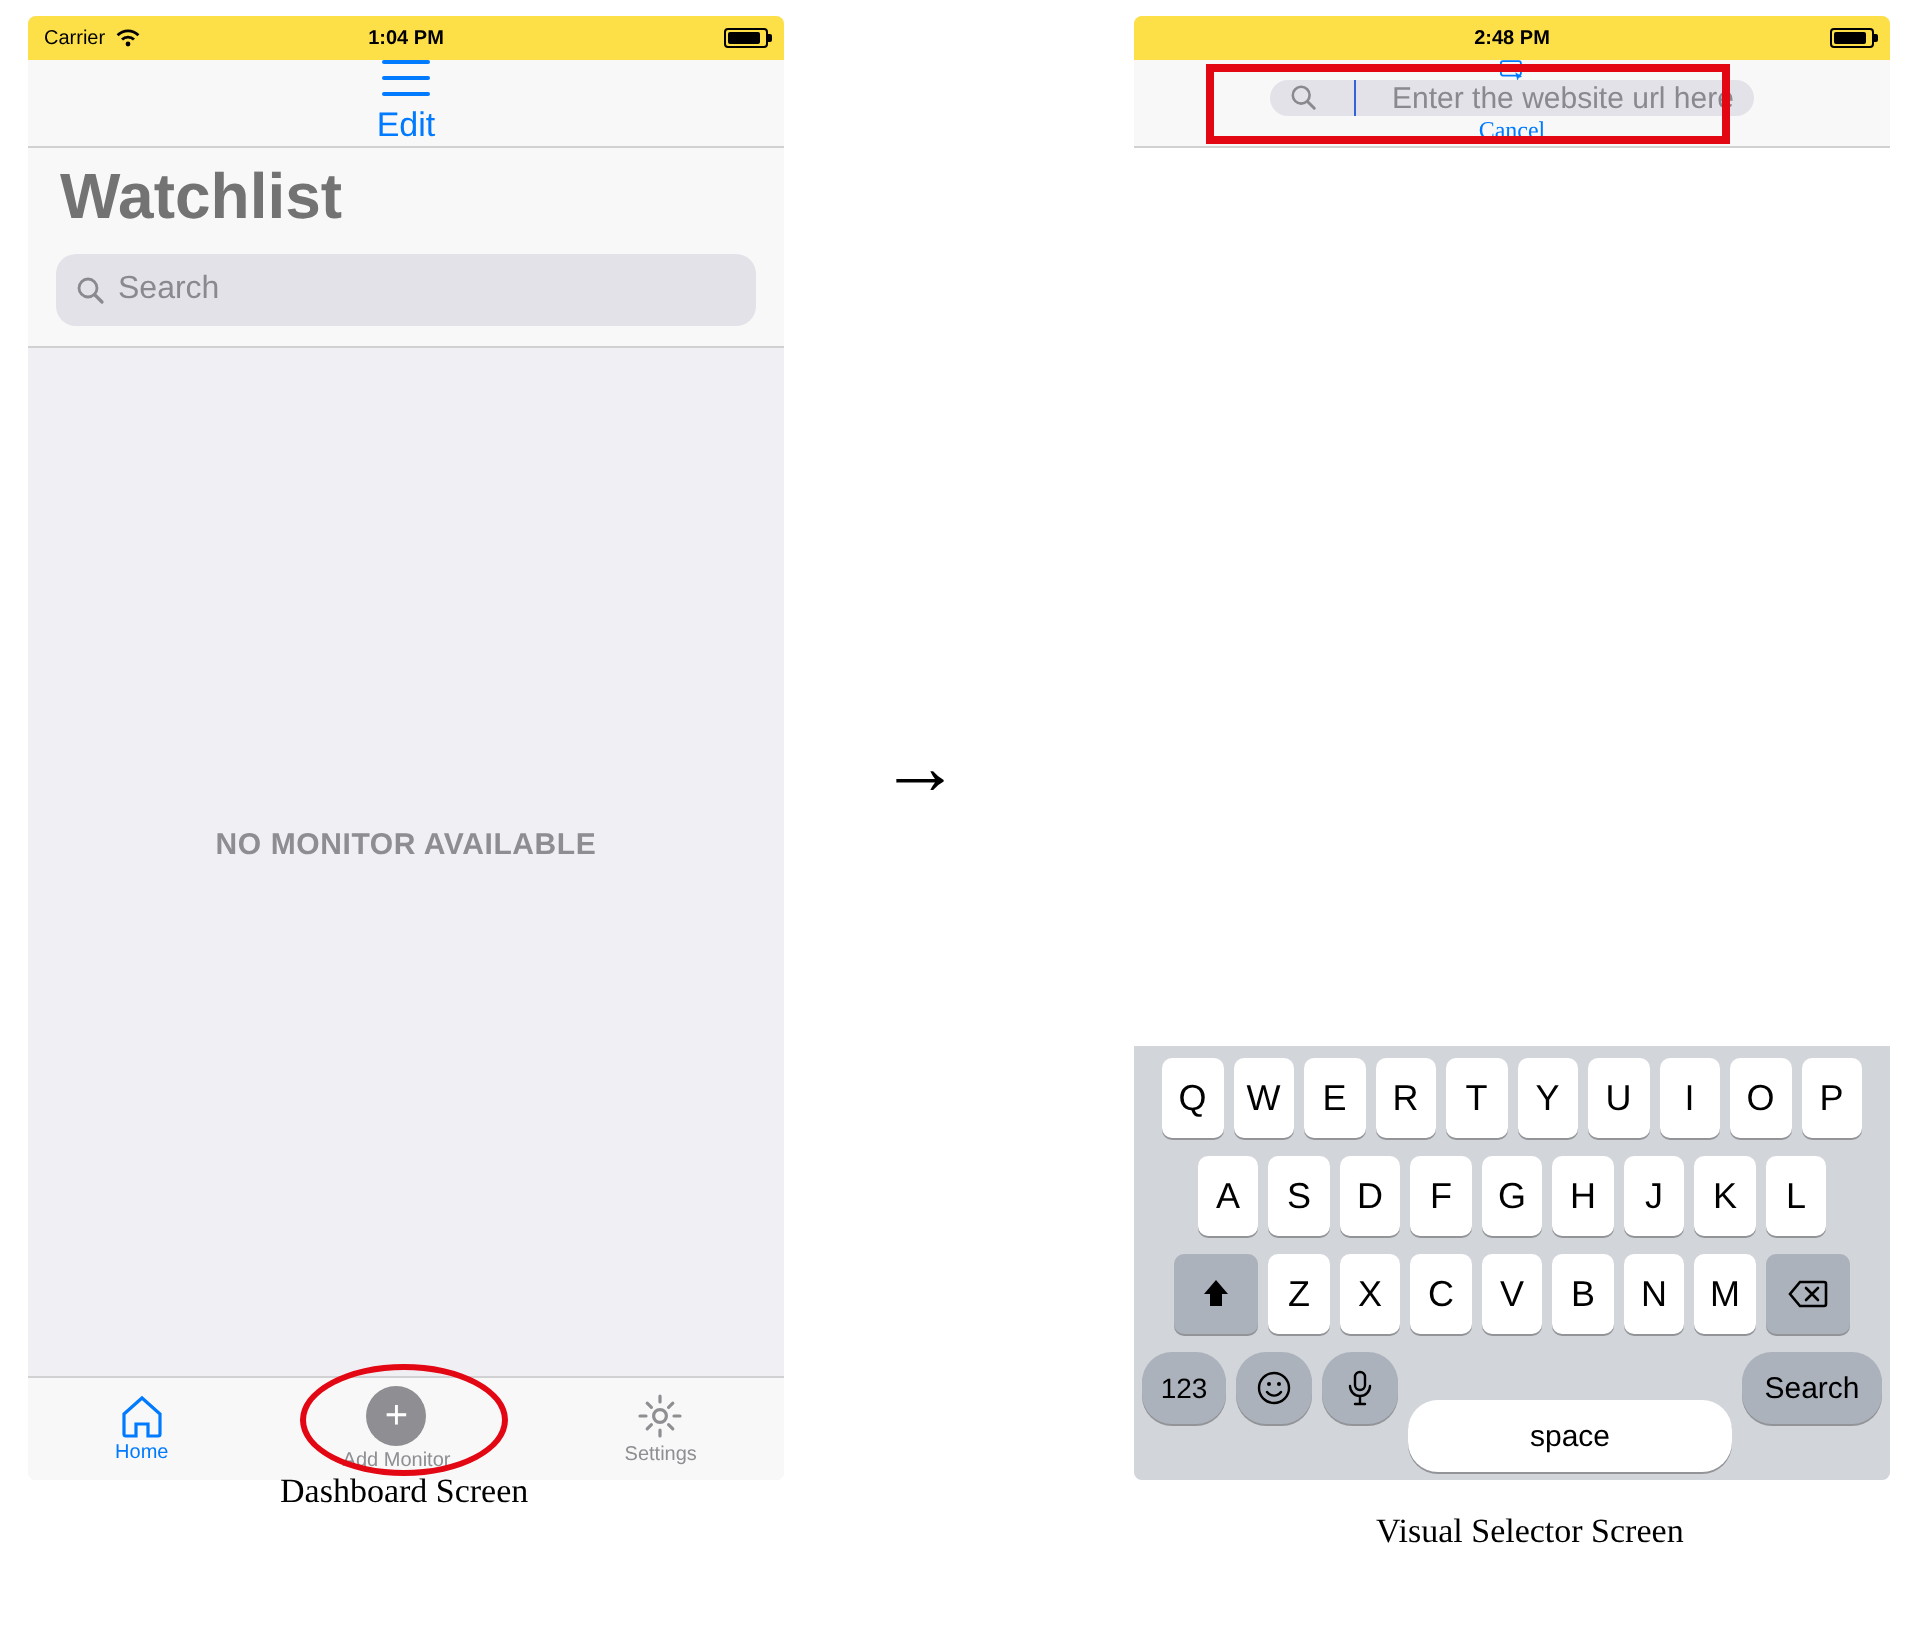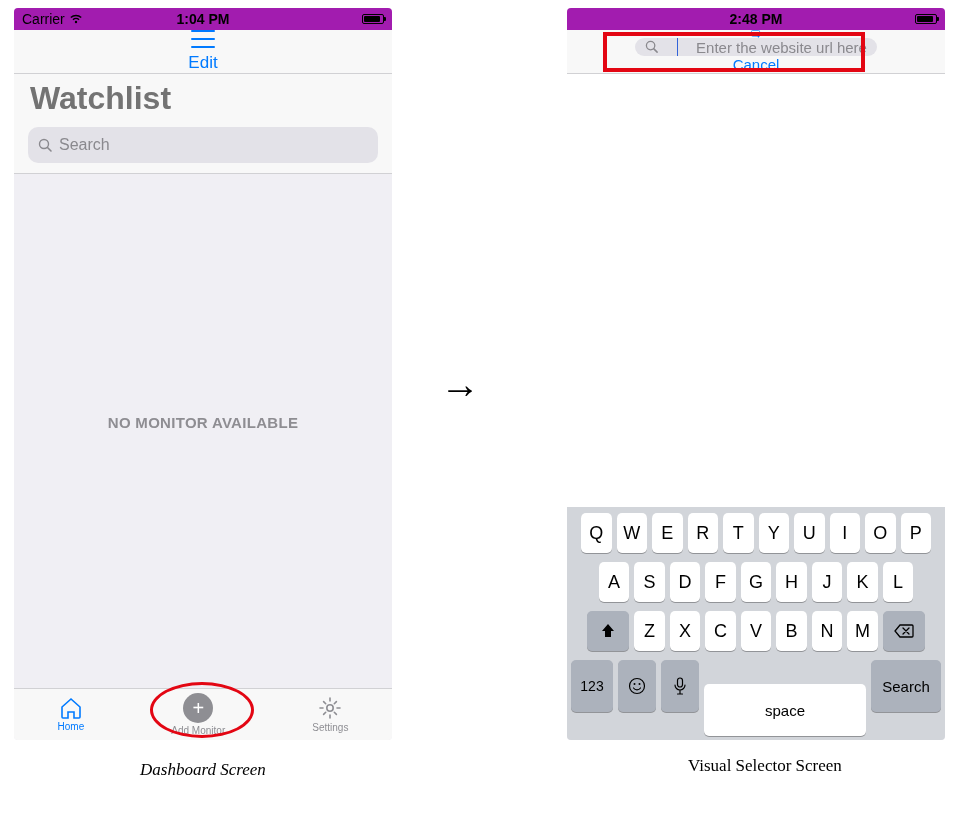--- a/index.html
+++ b/index.html
@@ -13,25 +13,25 @@
     border-radius: 4px;
     overflow: hidden;
     display: flex;
     flex-direction: column;
   }
   .phone.left { left: 14px; top: 8px; }
   .phone.right { left: 567px; top: 8px; }
 
   .status-bar {
     height: 22px;
-    background: #a21caf;
+    background: #fde047;
     display: flex;
     align-items: center;
     padding: 0 8px;
-    font-size: 14px;
+    font-size: 10px;
     color: #000;
     position: relative;
   }
   .status-carrier { display: flex; align-items: center; gap: 4px; }
   .status-time { position: absolute; left: 50%; transform: translateX(-50%); font-weight: 600; }
   .status-battery { position: absolute; right: 8px; display:flex; align-items:center; }
   .battery-shape { width: 22px; height: 10px; border: 1px solid #000; border-radius: 2px; position: relative; }
   .battery-shape::after { content:""; position:absolute; right:-3px; top:2px; width:2px; height:4px; background:#000; border-radius:0 1px 1px 0;}
   .battery-fill { position:absolute; left:1px; top:1px; bottom:1px; width: 80%; background:#000; border-radius:1px;}
 
@@ -92,52 +92,52 @@
 
   
   .right .nav-bar { border-bottom:1px solid #d1d1d4; }
   .selector-icon { width:22px; height:18px; }
   .url-pill {
     flex:1; margin: 0 8px; height: 34px; background:#e3e2e8; border-radius:9px;
     display:flex; align-items:center; gap:18px; padding:0 10px; color:#8a898e;
   }
   .url-pill .cursor { width:1px; height:18px; background:#3263d9; }
   .url-pill span { font-size:15px; }
-  .cancel-btn { color:#007aff; font-size:15px; }
+  .cancel-btn { color:#007aff; font-size:12px;font-family:Liberation Serif, serif; }
 
   .right-content { flex:1; background:#fff; }
 
   .keyboard {
     background:#d2d5da; padding:6px 4px 4px;
     display:flex; flex-direction:column; gap:9px;
   }
   .krow { display:flex; justify-content:center; gap:5px; }
   .key {
     background:#fff; border-radius:5px; height:40px; min-width:30.5px;
     display:flex; align-items:center; justify-content:center;
     font-size:18px; color:#000;
     box-shadow: 0 1px 0 rgba(0,0,0,0.3);
   }
   .key.wide { min-width:42px; }
   .key.gray { background:#acb2bc; }
   .key.space { flex:1;margin-top:24px; }
   .key.search { min-width:70px; background:#acb2bc; font-size:15px;}
   .krow.row2 { padding: 0 18px; }
   .krow.row3 { padding: 0 0; }
-  .krow.bottom .key { height:52px; }
+  .krow.bottom .key { height:36px;border-radius:15px; }
   .krow.bottom { gap:5px; }
   .key.k123 { min-width:42px; font-size:14px; background:#acb2bc;}
   .key.emoji { min-width:38px; background:#acb2bc;}
   .key.mic { min-width:38px; background:#acb2bc;}
 
   .caption {
     position:absolute; font-family: "Comic Sans MS", "Marker Felt", cursive;
     font-size:17px; color:#000; text-align:center;
   }
-  .caption.left-cap { left: 140px; top: 760px; font-style: italic; }
+  .caption.left-cap { left: 140px; top: 736px; }
   .caption.right-cap { left: 688px; top: 756px; }
 
   .arrow {
     position:absolute; left: 440px; top: 362px; font-size: 40px; color:#000;
   }
 </style>
 </head>
 <body>
 
 <div class="phone left">

